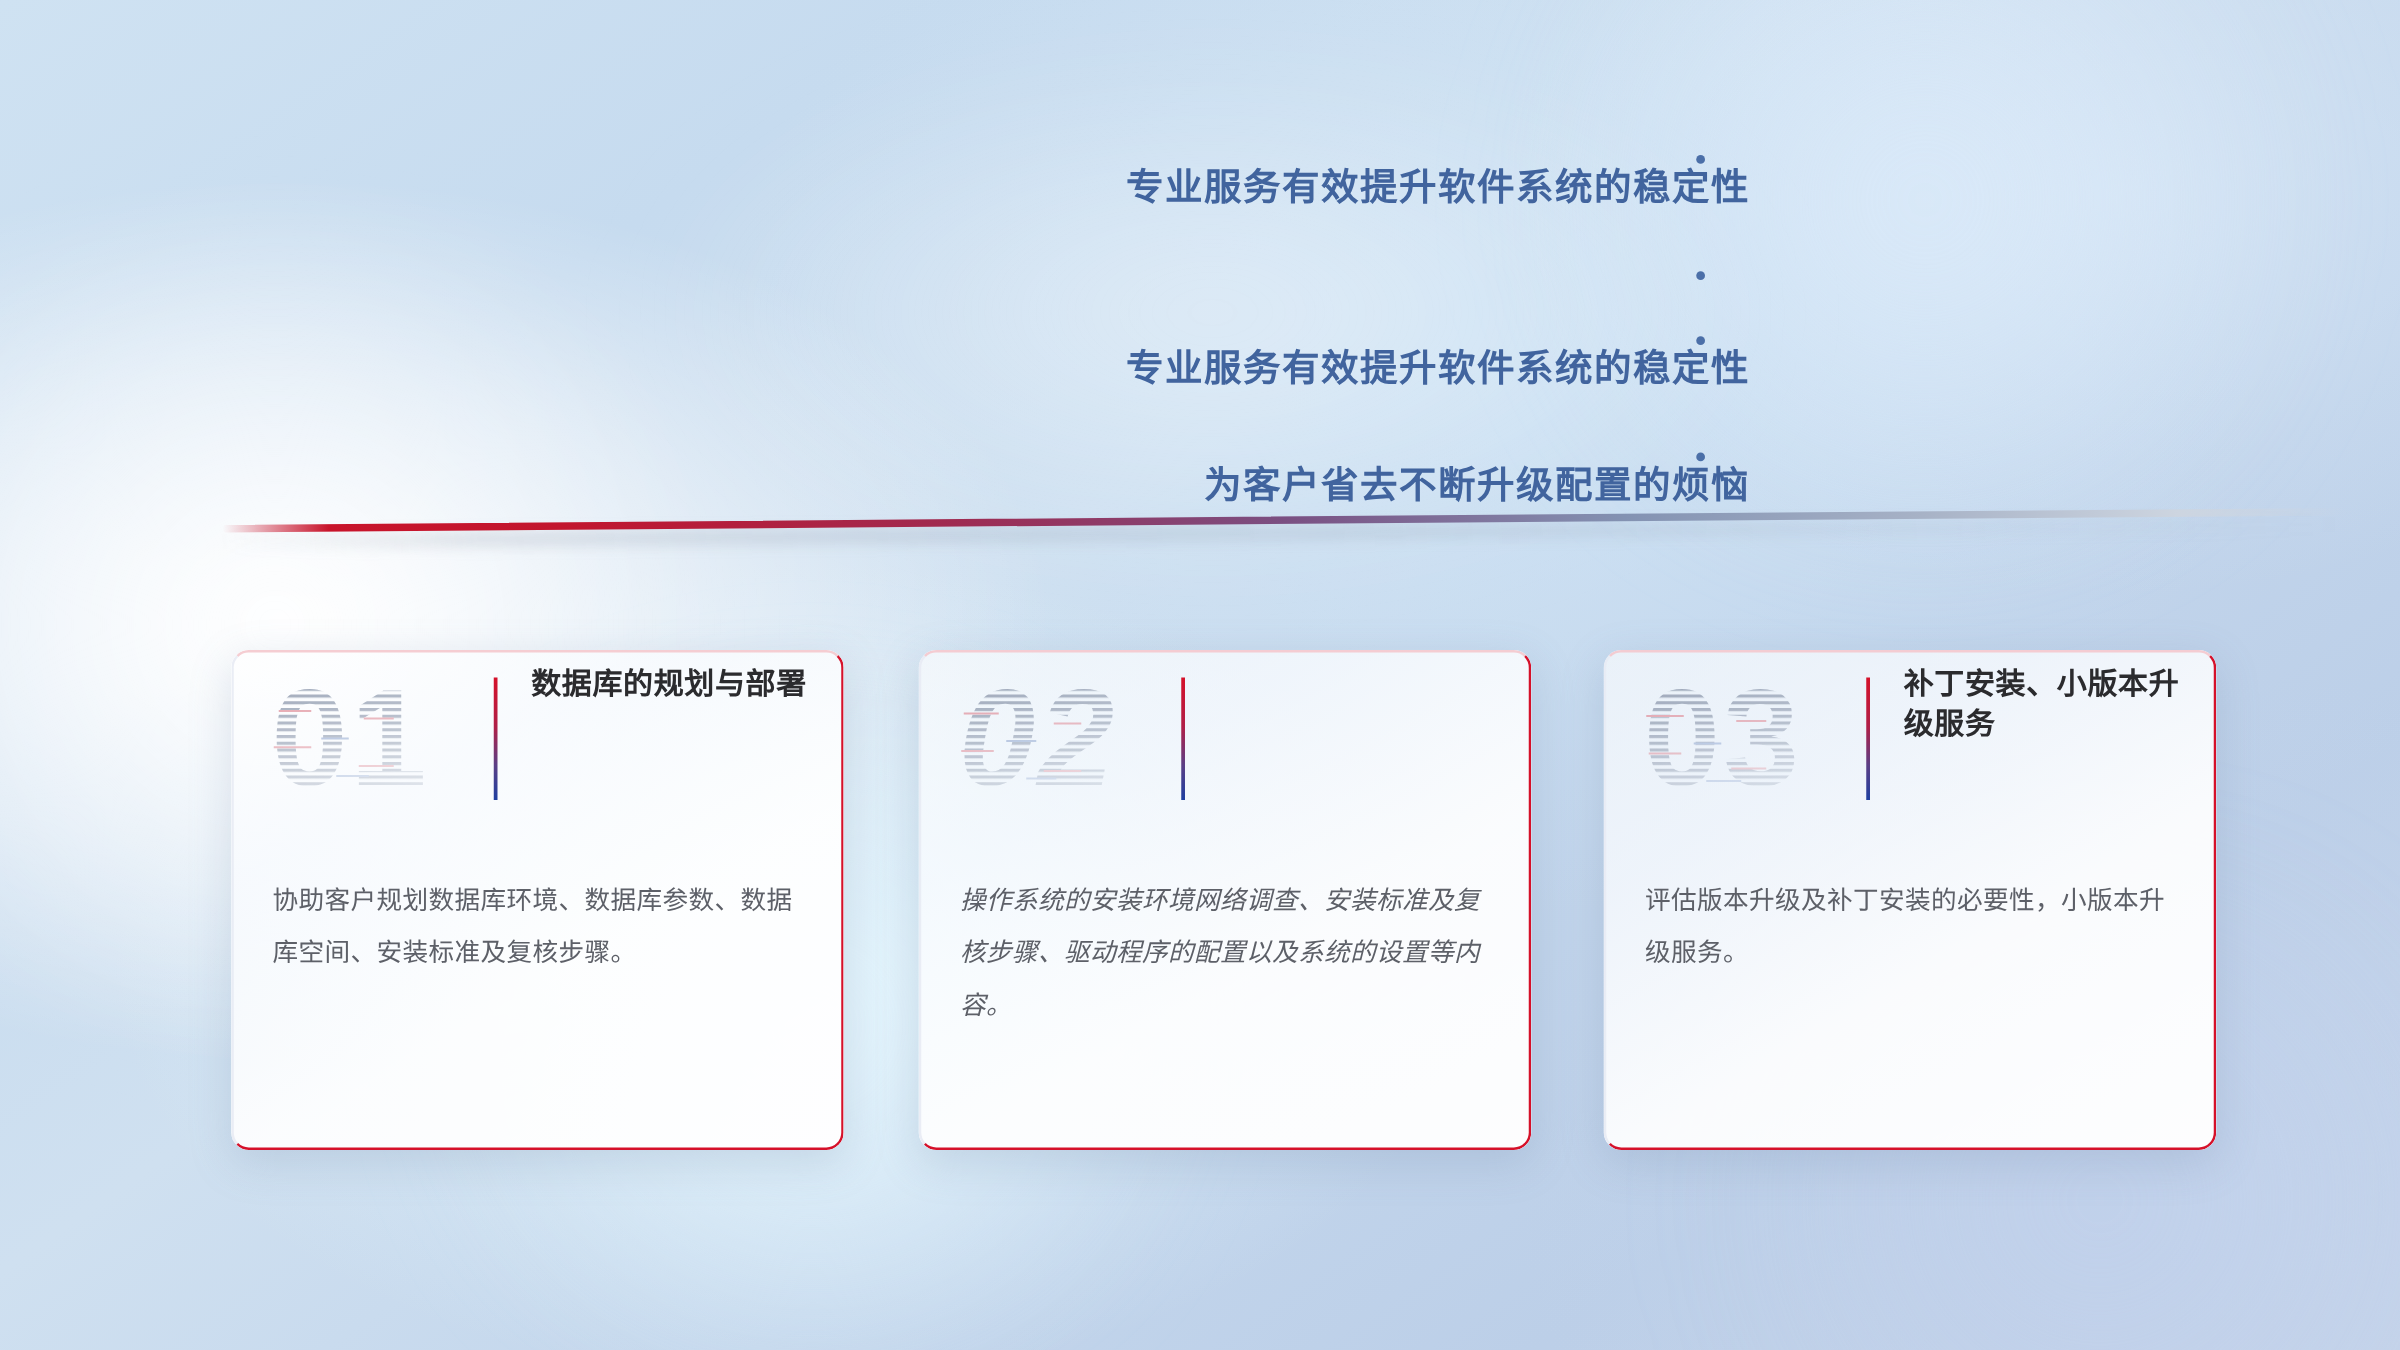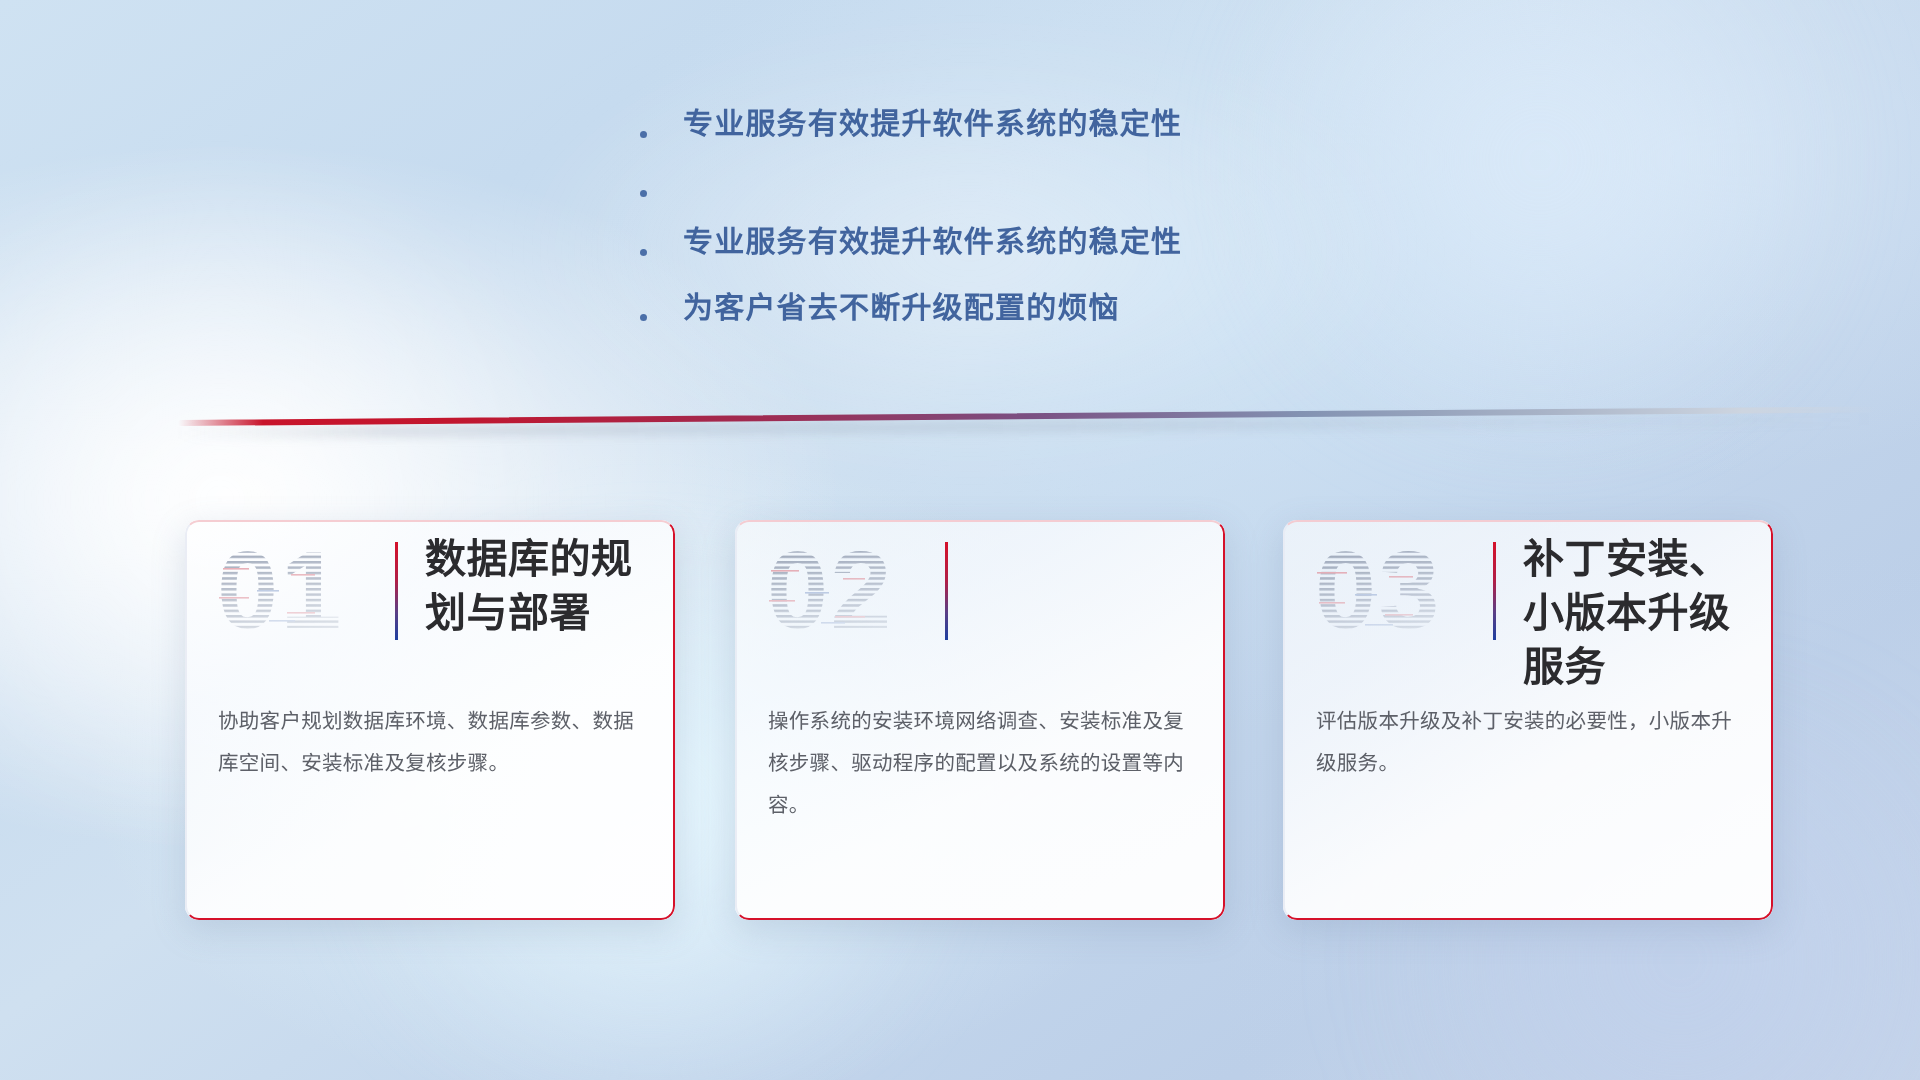--- a/index.html
+++ b/index.html
@@ -32,21 +32,21 @@
     filter:blur(50px);}
   .bloom-d{left:1340px;top:700px;width:680px;height:520px;
     background:radial-gradient(circle at 50% 50%, rgba(190,206,234,0.55) 0%, rgba(190,206,234,0) 70%);
     filter:blur(55px);}
   .bloom-e{left:520px;top:40px;width:900px;height:420px;
     background:radial-gradient(ellipse at 50% 50%, rgba(255,255,255,0.35) 0%, rgba(255,255,255,0) 72%);
     filter:blur(45px);}
 
   
   #bullets{position:absolute;left:640px;top:104px;width:760px;}
-  .bullet-row{display:flex;align-items:center;margin-bottom:25px;}
+  .bullet-row{display:flex;align-items:flex-end;margin-bottom:25px;flex-direction:column;}
   .bullet-dot{
     width:7px;height:7px;border-radius:50%;background:#4b6fa8;
     margin-top:20px;margin-right:36px;flex:0 0 auto;
   }
   .bullet-text{
     font-size:30px;line-height:1.36;color:#41649e;font-weight:700;
     letter-spacing:1.2px;white-space:nowrap;
   }
 
   
@@ -93,36 +93,36 @@
   .card::after{
     content:"";position:absolute;inset:0;border-radius:14px;
     pointer-events:none;
     border:2px solid transparent;
     border-right-color:#d5112a;
     border-bottom-color:#d5112a;
     border-top-color:rgba(244,200,206,0.9);
     border-left-color:rgba(232,236,244,0.9);
   }
   #card-1{left:185px;}
-  #card-2{left:735px;}
+  #card-2{left:735px;font-style:italic;}
   #card-3{left:1283px;}
 
   .card-head{position:relative;height:145px;}
   .card-num{
     position:absolute;left:32px;top:14px;width:145px;height:112px;
     opacity:.95;
   }
   .card-num svg{display:block;width:145px;height:112px;}
   .card-rule{
     position:absolute;left:210px;top:22px;width:3px;height:98px;
     background:linear-gradient(180deg,#d5112a 0%,#b01f47 40%,#5a3f86 72%,#1e3fa0 100%);
   }
   .card-title{
     position:absolute;left:240px;top:12px;width:230px;
-    font-size:41px;line-height:1.32;font-weight:700;color:#2b2b2e;
+    font-size:24px;line-height:1.32;font-weight:700;color:#2b2b2e;
     letter-spacing:0.5px;
   }
   .card-body{
     position:absolute;left:33px;top:180px;width:422px;
     font-size:20.5px;line-height:2.05;color:#5d6068;letter-spacing:0.3px;
   }
 </style>
 </head>
 <body>
 

